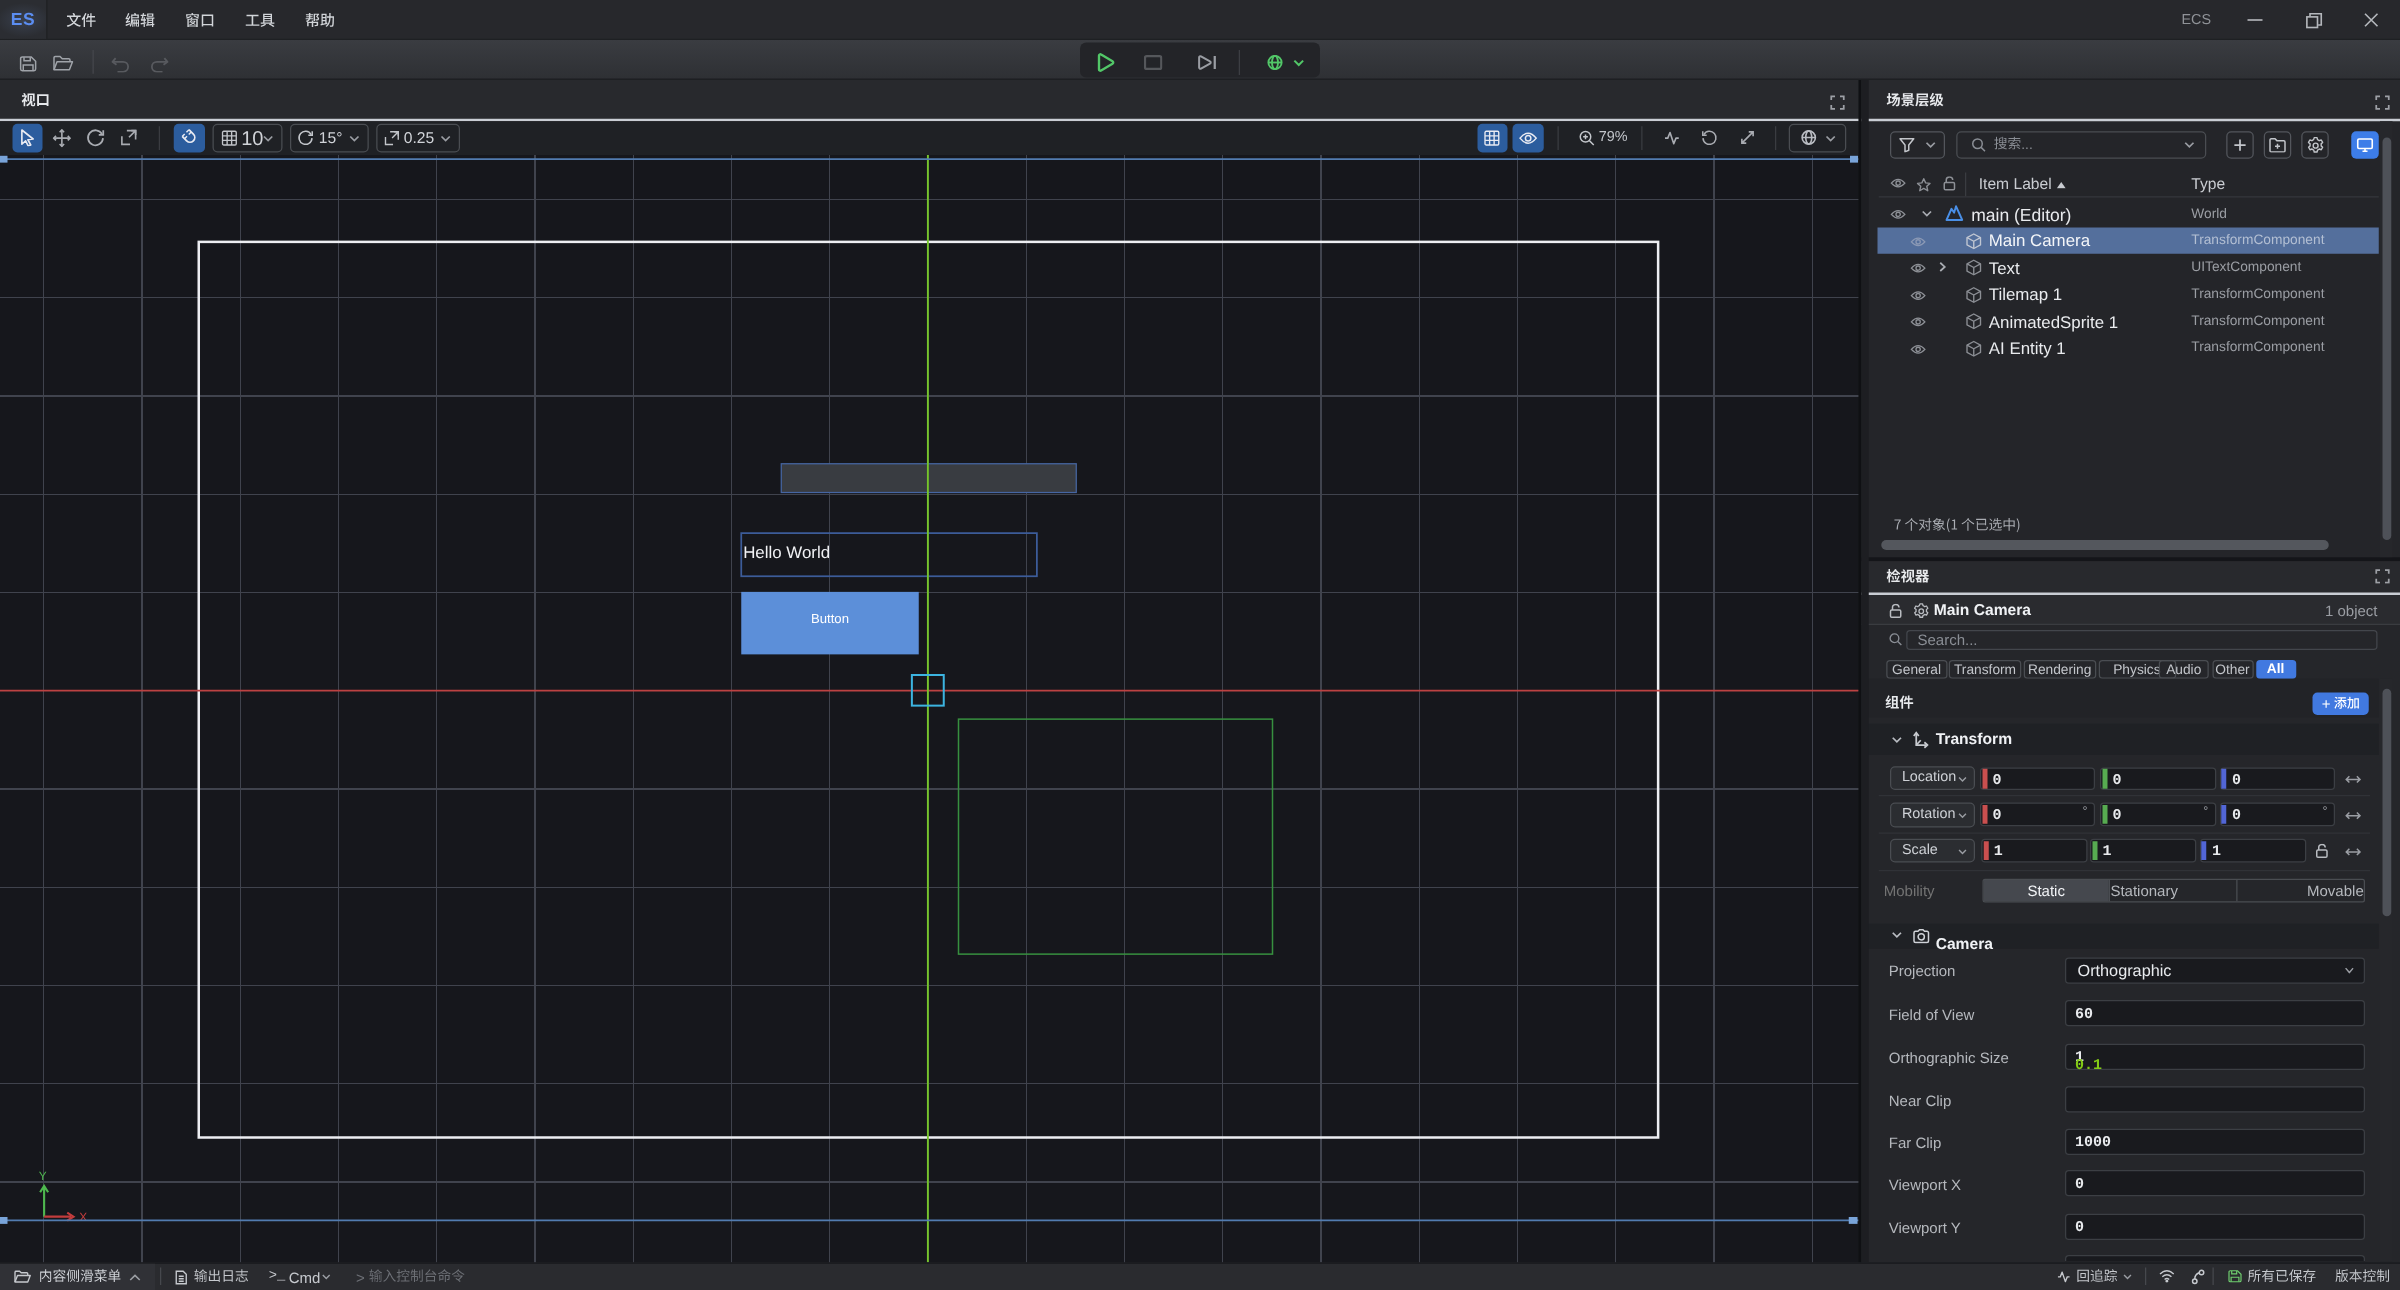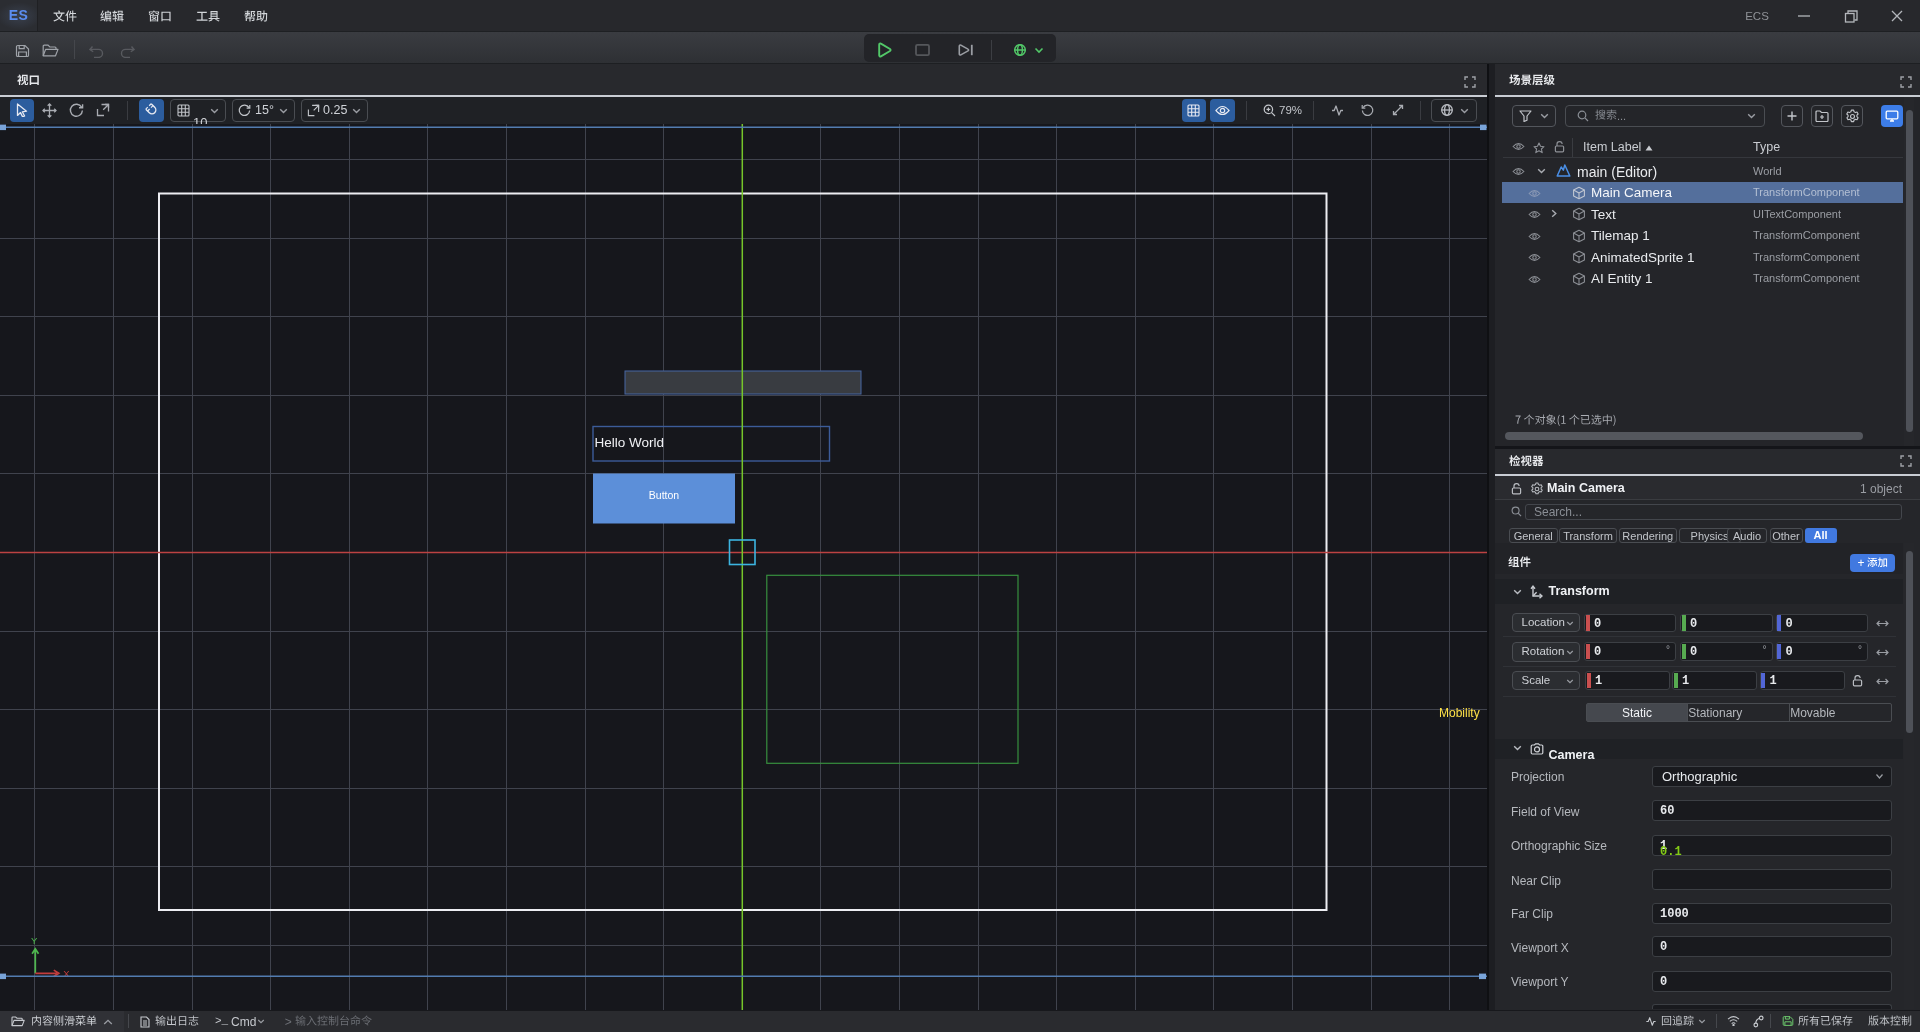--- a/index.html
+++ b/index.html
@@ -126,21 +126,21 @@
         <path d="M4.2 3 H7 M9 3 H11.8 M4.2 5.6 H7 M9 5.6 H11.8" stroke-width="1.2"></path>
       </g>
     </svg>
     <div class="abs" style="left:170px;top:99px;width:56px;height:23px;border-radius:4px;border:1px solid #4a4d52;"></div>
     <svg class="abs" style="left:177px;top:104px" width="13" height="13" viewBox="0 0 13 13">
       <g stroke="#c2c5ca" stroke-width="1.1" fill="none">
         <rect x="1" y="1" width="11" height="11" rx="1"></rect>
         <path d="M4.7 1 V12 M8.3 1 V12 M1 4.7 H12 M1 8.3 H12"></path>
       </g>
     </svg>
-    <div class="abs" style="left:193px;top:115px;color:#d0d3d8;font-size:13px">10</div>
+    <div class="abs" style="left:193px;top:103px;color:#d0d3d8;font-size:16px">10</div>
     <svg class="abs" style="left:210px;top:108px" width="9" height="6" viewBox="0 0 9 6">
       <path d="M1.2 1.2 L4.5 4.5 L7.8 1.2" stroke="#9a9da3" stroke-width="1.4" fill="none"></path>
     </svg>
     <div class="abs" style="left:232px;top:99px;width:63px;height:23px;border-radius:4px;border:1px solid #4a4d52;"></div>
     <svg class="abs" style="left:238px;top:104px" width="13" height="13" viewBox="0 0 15 15">
       <path d="M12.6 4.2 A6 6 0 1 0 13.4 7.5" stroke="#c2c5ca" stroke-width="1.4" fill="none"></path>
       <path d="M13.6 1.2 V4.8 H10" stroke="#c2c5ca" stroke-width="1.4" fill="none"></path>
     </svg>
     <div class="abs" style="left:255px;top:103px;color:#d0d3d8;font-size:12.5px">15°</div>
     <svg class="abs" style="left:279px;top:108px" width="9" height="6" viewBox="0 0 9 6">
@@ -521,25 +521,25 @@
     <svg class="abs" style="left:1852px;top:675px" width="11" height="12" viewBox="0 0 11 12">
       <g stroke="#b9bcc1" stroke-width="1.2" fill="none">
         <rect x="1.4" y="5" width="8.2" height="5.8" rx="1"></rect>
         <path d="M3 5 V3.4 a2.6 2.6 0 0 1 5.2 -0.4"></path>
       </g>
     </svg>
     <svg class="abs" style="left:1876px;top:676.5px" width="13" height="9" viewBox="0 0 13 9">
       <path d="M1 4.5 H12 M3.5 2 L1 4.5 L3.5 7 M9.5 2 L12 4.5 L9.5 7" stroke="#9a9da3" stroke-width="1.2" fill="none"></path>
     </svg>
     <div class="abs" style="left:1503px;top:695.5px;width:393px;height:1px;background:#303237"></div>
-    <div class="abs" style="left:1439px;top:706px;color:#fde047;font-size:12px">Mobility</div>
+    <div class="abs" style="left:1507px;top:706px;color:#737373;font-size:12px">Mobility</div>
     <div class="abs" style="left:1585.5px;top:702.8px;width:306.5px;height:19.2px;border:1px solid #4a4d52;border-radius:2px;display:flex">
       <div style="flex:1;background:#45484e;color:#f2f4f7;font-size:12px;text-align:center;line-height:18px">Static</div>
       <div style="flex:1;border-left:1px solid #4a4d52;color:#b5b8bd;font-size:12px;line-height:18px">Stationary</div>
-      <div style="flex:1;border-left:1px solid #4a4d52;color:#b5b8bd;font-size:12px;text-align:left;line-height:18px">Movable</div>
+      <div style="flex:1;border-left:1px solid #4a4d52;color:#b5b8bd;font-size:12px;text-align:right;line-height:18px">Movable</div>
     </div>
     <div class="abs" style="left:1489px;top:738.8px;width:414px;height:20.5px;background:#1f2125"></div>
     <svg class="abs" style="left:1513px;top:745px" width="9" height="6" viewBox="0 0 9 6">
       <path d="M1.2 1.2 L4.5 4.5 L7.8 1.2" stroke="#b9bcc2" stroke-width="1.4" fill="none"></path>
     </svg>
     <svg class="abs" style="left:1530px;top:742.5px" width="14" height="12" viewBox="0 0 14 12">
       <g stroke="#d0d3d8" stroke-width="1.2" fill="none">
         <path d="M1.2 3.2 a1.2 1.2 0 0 1 1.2-1.2 H4.4 L5.6 0.8 H8.4 L9.6 2 H11.6 a1.2 1.2 0 0 1 1.2 1.2 V9.8 a1.2 1.2 0 0 1 -1.2 1.2 H2.4 a1.2 1.2 0 0 1 -1.2-1.2 Z"></path>
         <circle cx="7" cy="6.4" r="2.5"></circle>
       </g>

